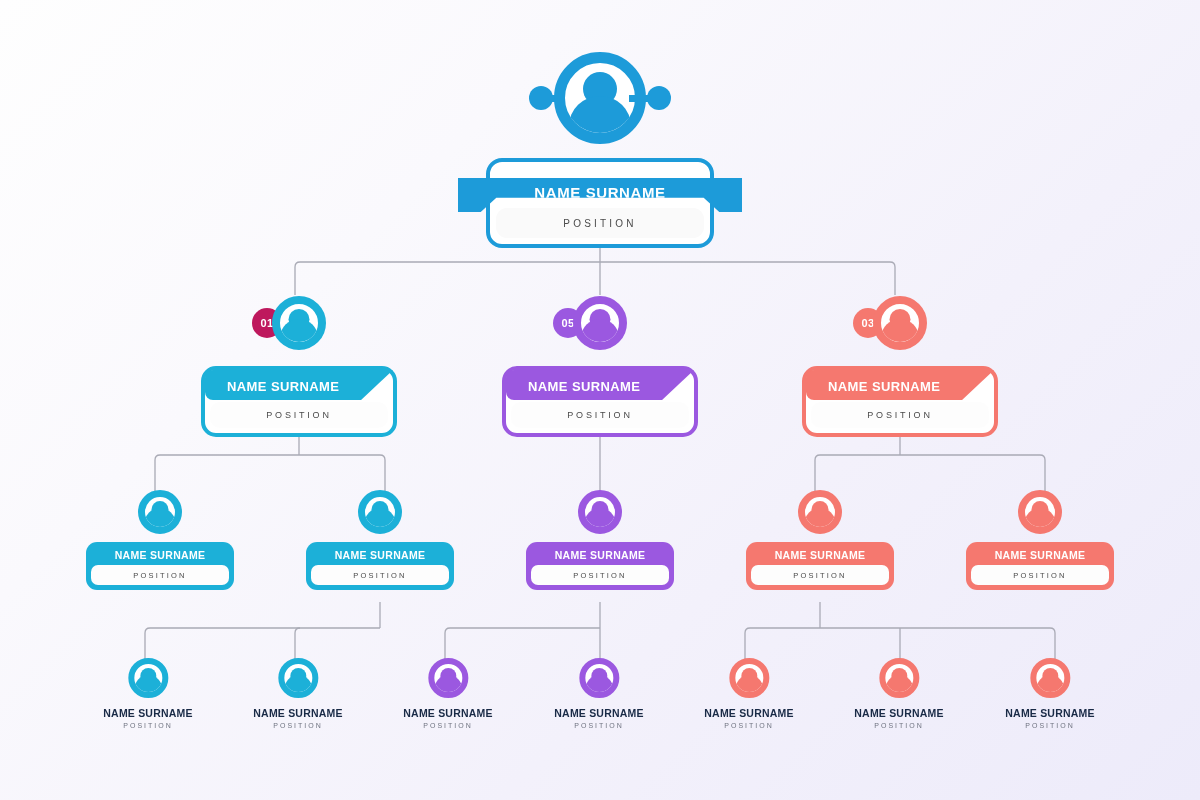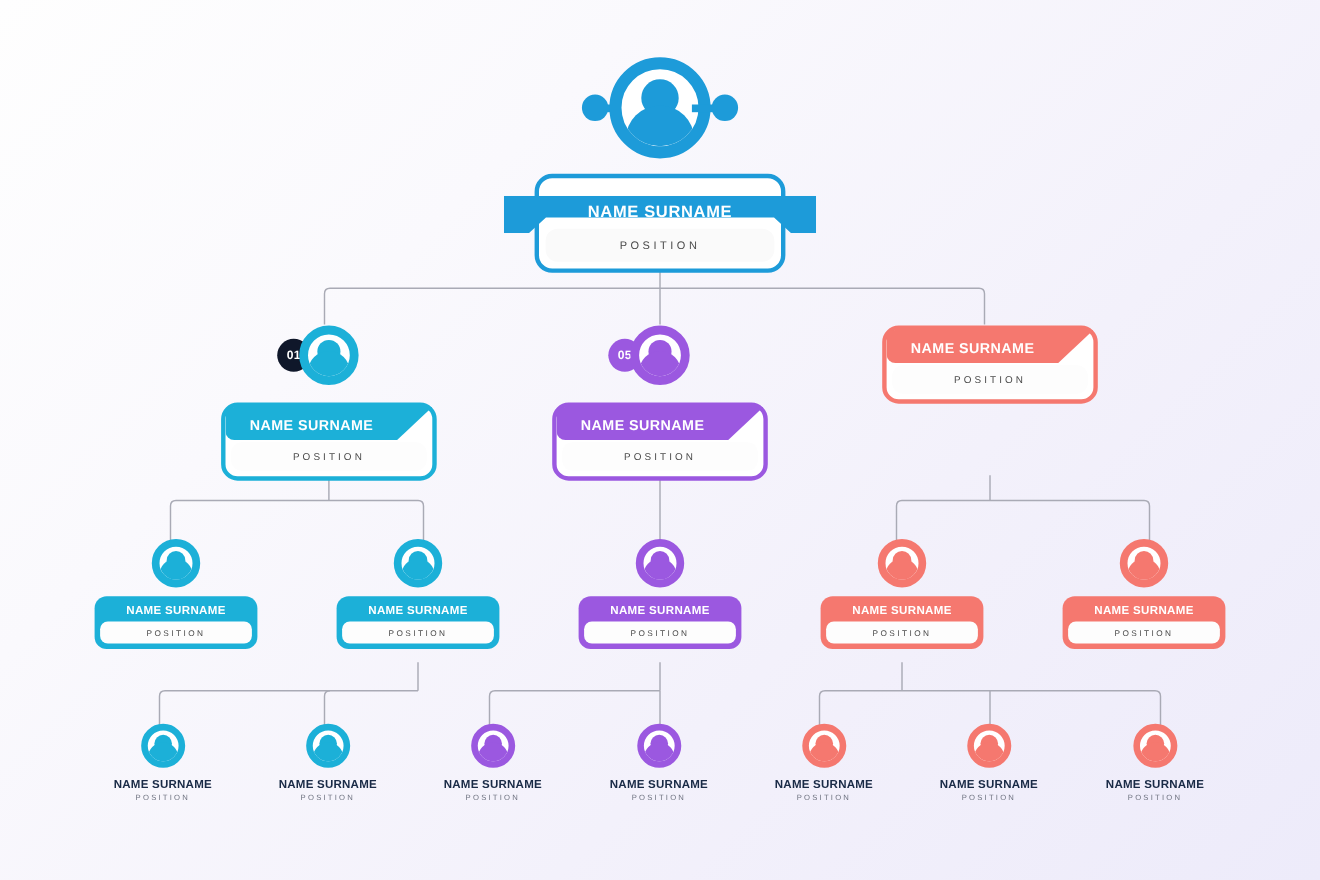--- a/index.html
+++ b/index.html
@@ -310,21 +310,21 @@
       <div class="ribbon-root">
         <span class="nm">NAME SURNAME</span>
       </div>
       <div class="slot-top"></div>
       <div class="pos-band">POSITION</div>
     </div>
   </div>
 
   <div class="node" style="left:299px; top:288px;">
     <div class="l2-avatar-wrap">
-      <div class="badge" style="background:#0f172a;">
+      <div class="badge" style="background:#be185d;">
         <span>01</span>
       </div>
       <div class="avatar l2" style="border-color:#1CB0D8;">
         <span class="head" style="background:#1CB0D8;"></span>
           <span class="body" style="background:#1CB0D8;"></span>
       </div>
     </div>
     <div class="card-l2" style="border-color:#1CB0D8;">
       <div class="ribbon-l2" style="background:#1CB0D8;">
         <span class="nm">NAME SURNAME</span>
@@ -345,20 +345,29 @@
     </div>
     <div class="card-l2" style="border-color:#9B58E0;">
       <div class="ribbon-l2" style="background:#9B58E0;">
         <span class="nm">NAME SURNAME</span>
       </div>
       <div class="pos-band">POSITION</div>
     </div>
   </div>
 
   <div class="node" style="left:900px; top:288px;">
+    <div class="l2-avatar-wrap">
+      <div class="badge" style="background:#F5786F;">
+        <span>03</span>
+      </div>
+      <div class="avatar l2" style="border-color:#F5786F;">
+        <span class="head" style="background:#F5786F;"></span>
+          <span class="body" style="background:#F5786F;"></span>
+      </div>
+    </div>
     <div class="card-l2" style="border-color:#F5786F;">
       <div class="ribbon-l2" style="background:#F5786F;">
         <span class="nm">NAME SURNAME</span>
       </div>
       <div class="pos-band">POSITION</div>
     </div>
   </div>
 
   <div class="node" style="left:160px; top:490px;">
     <div class="avatar l3" style="border-color:#1CB0D8;">

